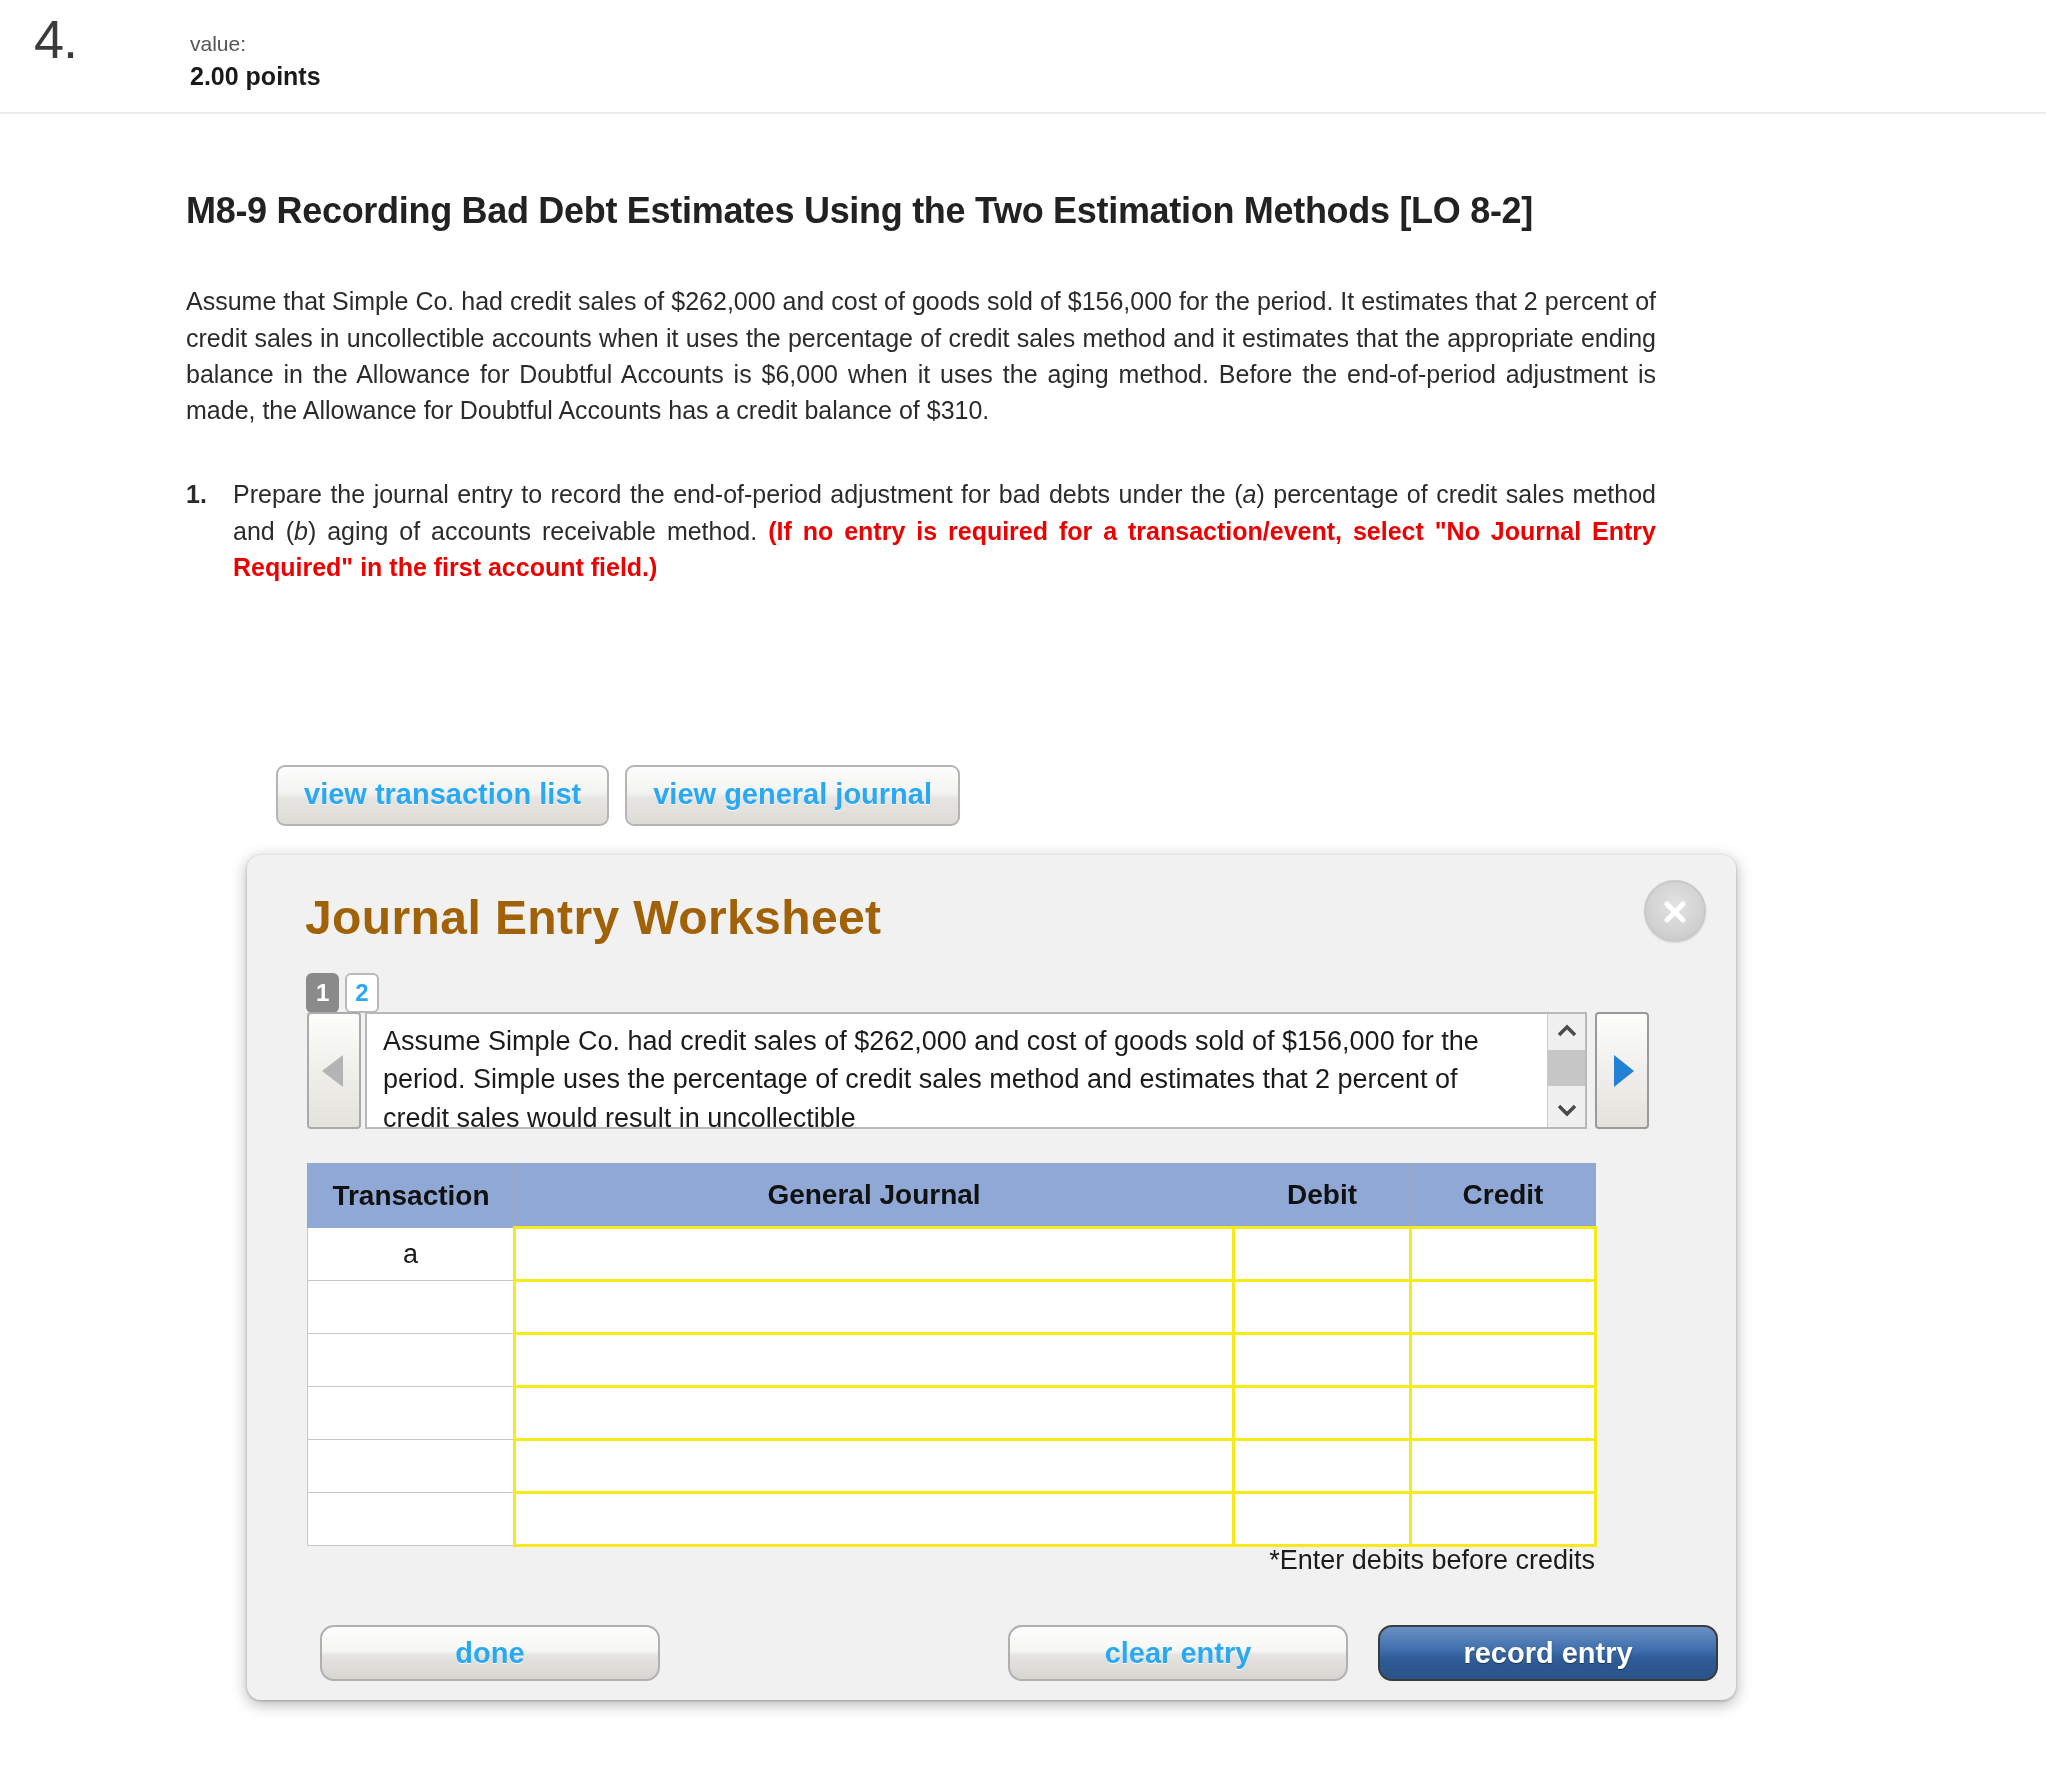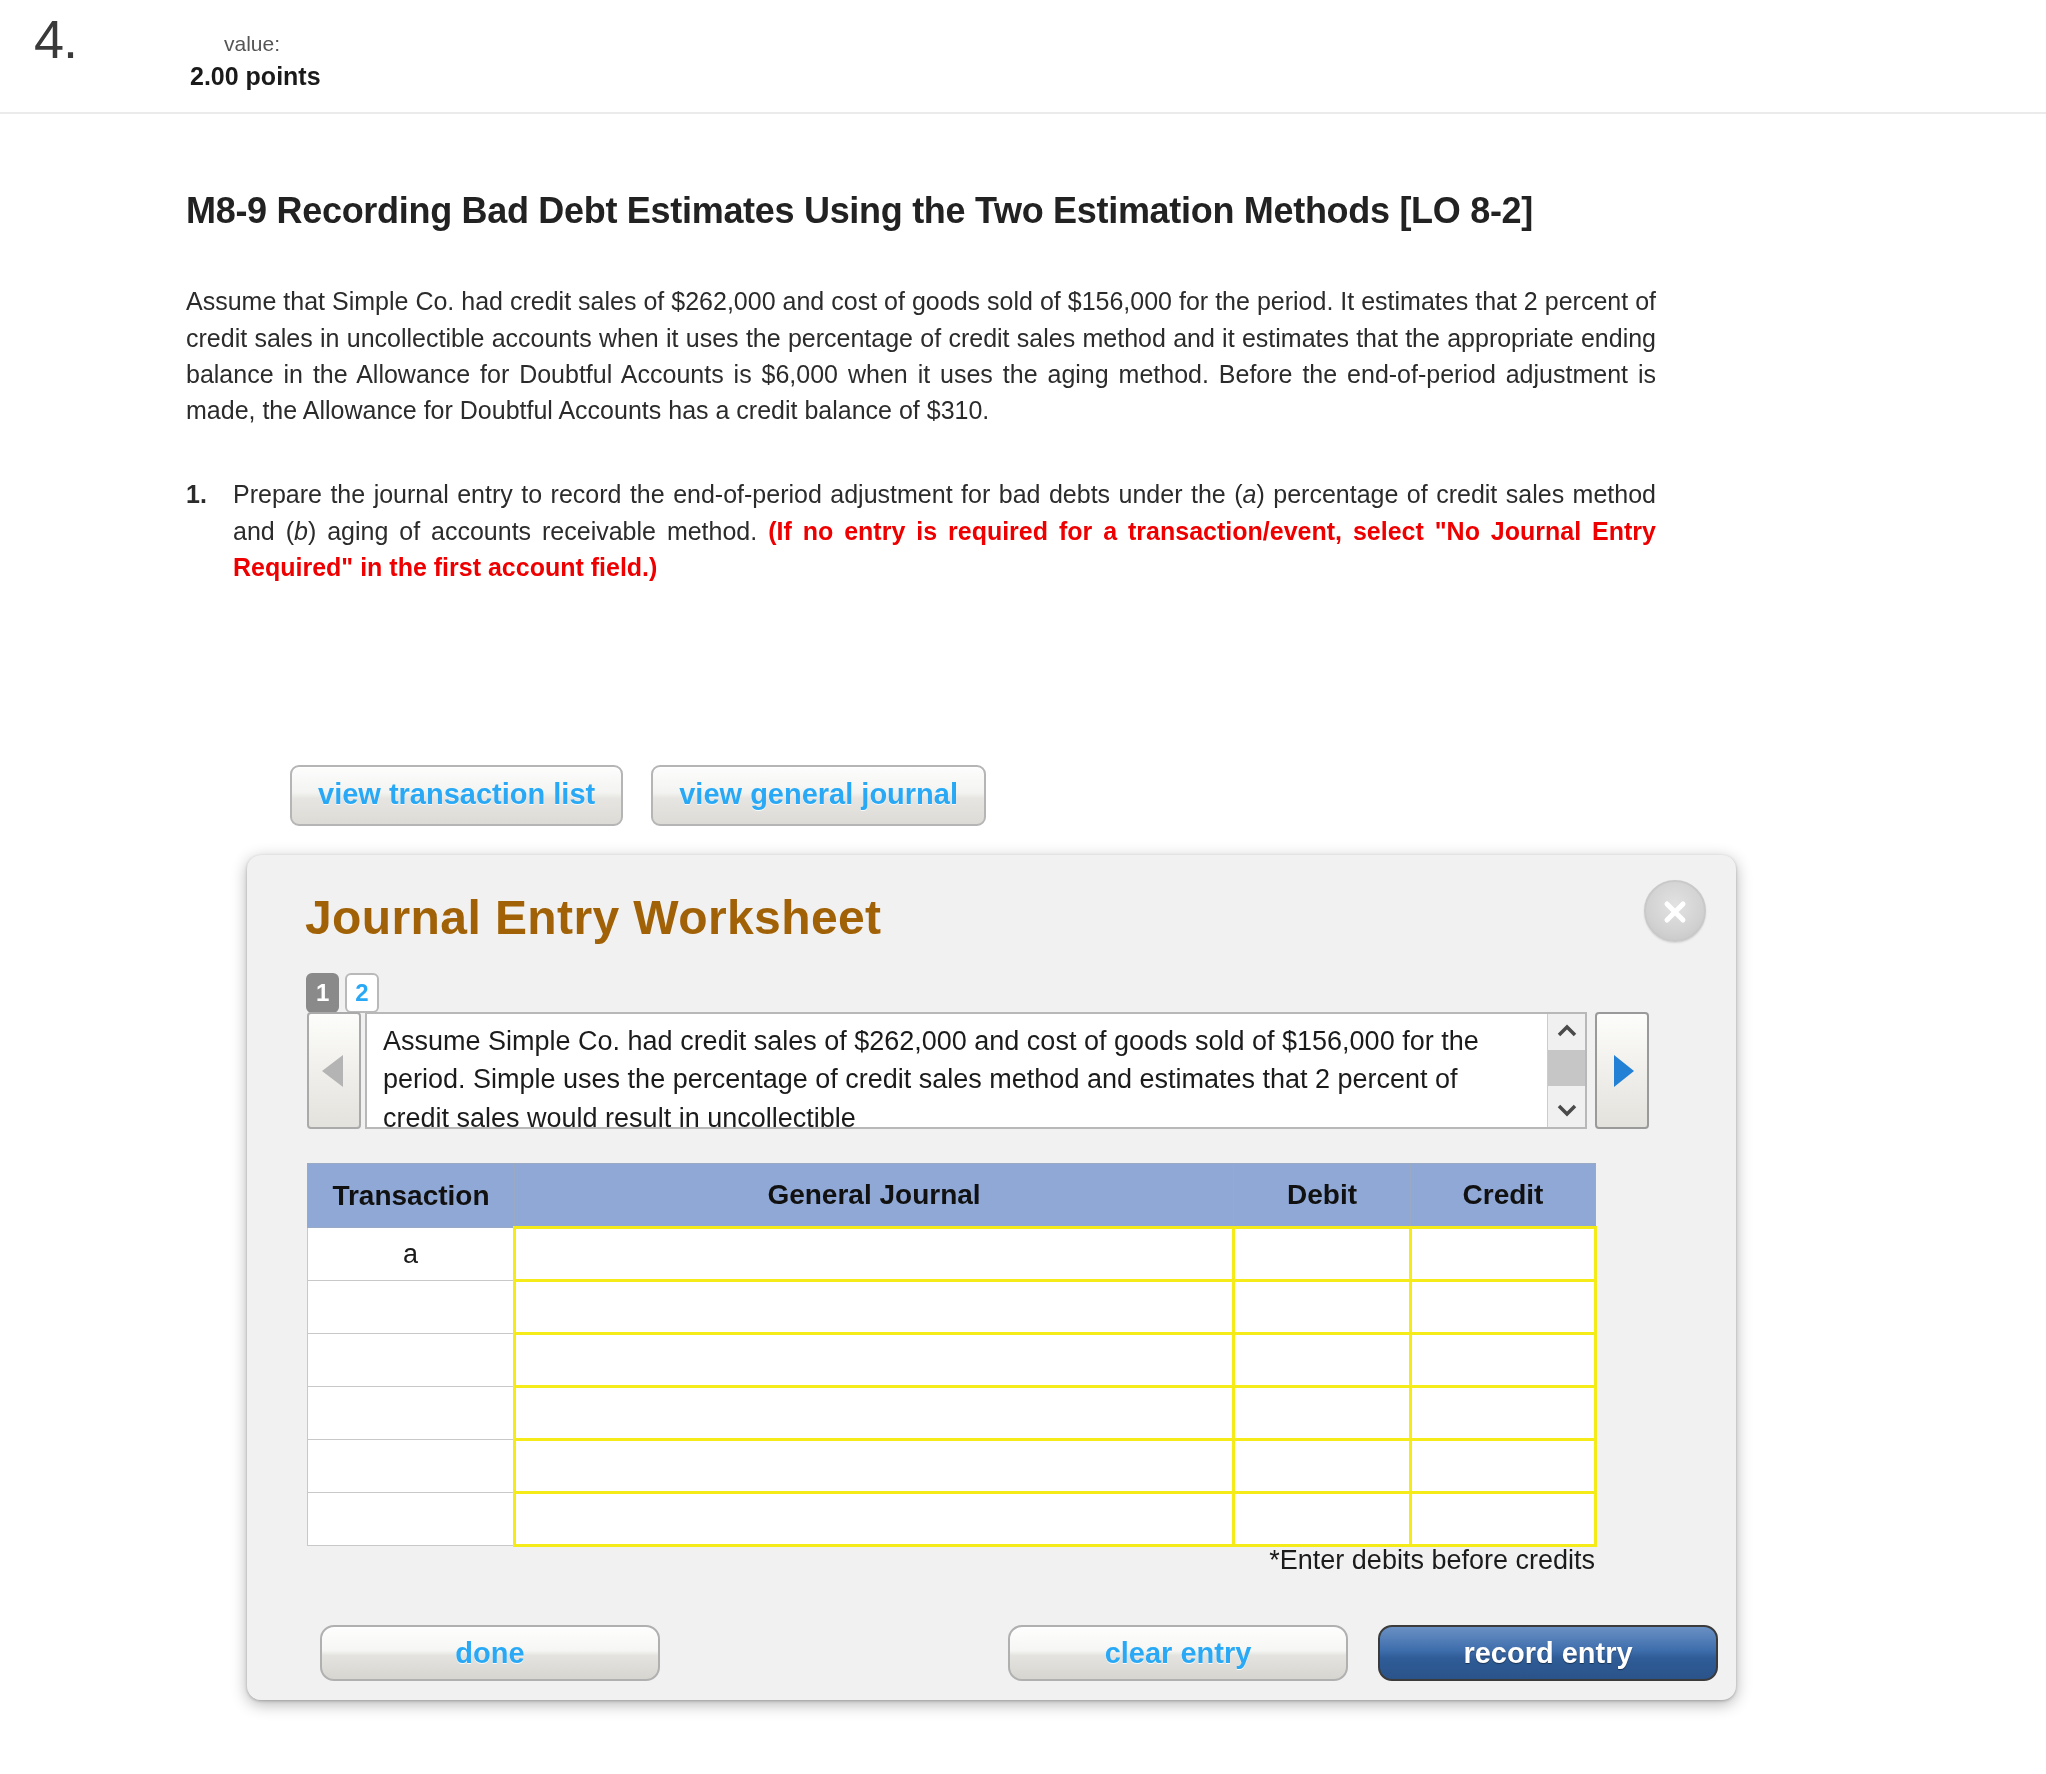--- a/index.html
+++ b/index.html
@@ -32,21 +32,20 @@
     font-family: "Liberation Sans", sans-serif;
     font-weight: 400;
     letter-spacing: -1px;
   }
   .q-value-label {
     position: absolute;
     left: 190px;
     top: 32px;
     font-size: 21px;
     color: #555555;
-    margin-left: 34px;
   }
   .q-value-points {
     position: absolute;
     left: 190px;
     top: 62px;
     font-size: 25px;
     font-weight: bold;
     color: #1a1a1a;
   }
   .header-rule {
@@ -100,24 +99,24 @@
   }
   .requirement i { font-style: italic; }
   .req-red {
     color: #ee0000;
     font-weight: bold;
   }
 
   
   .view-buttons {
     position: absolute;
-    left: 290px;
+    left: 276px;
     top: 765px;
     display: flex;
-    gap: 28px;
+    gap: 16px;
   }
   .pill-btn {
     background: linear-gradient(to bottom, #fdfdfd 0%, #f3f3f1 45%, #e6e5e1 55%, #dcdbd6 100%);
     border: 2px solid #b5b5b5;
     border-radius: 9px;
     color: #29a9f5;
     font-size: 29px;
     font-weight: bold;
     padding: 13px 26px 15px 26px;
     line-height: 1;

